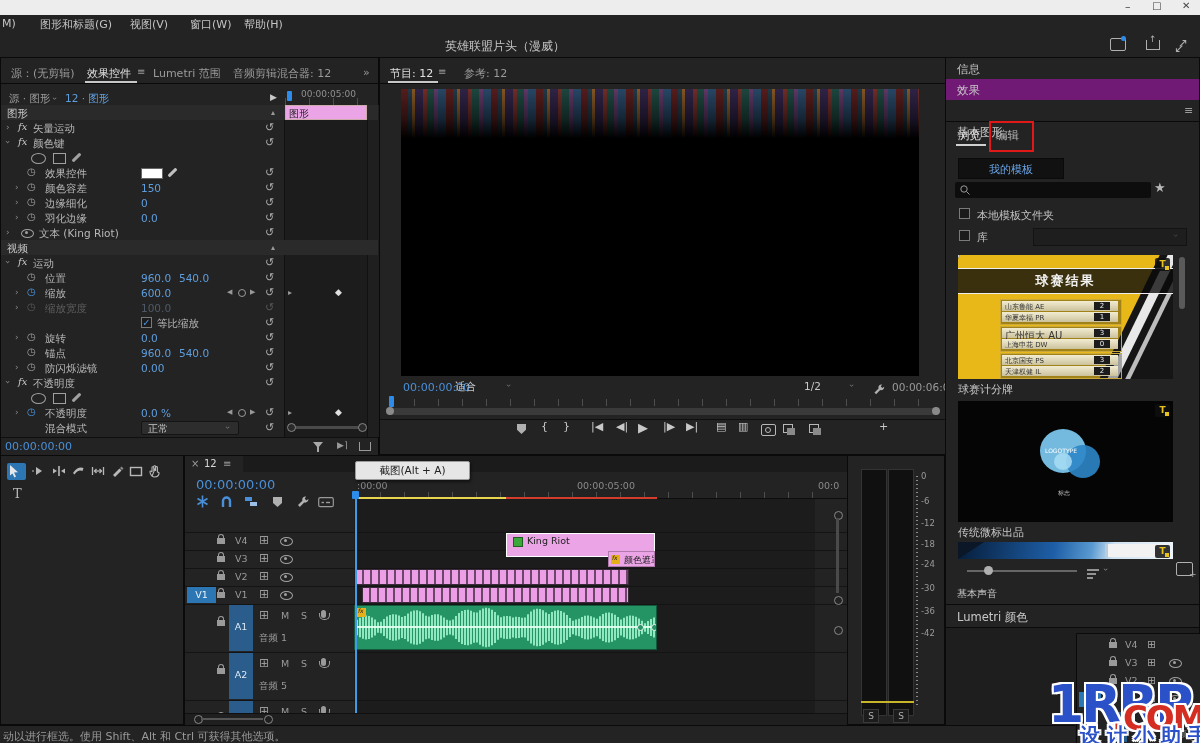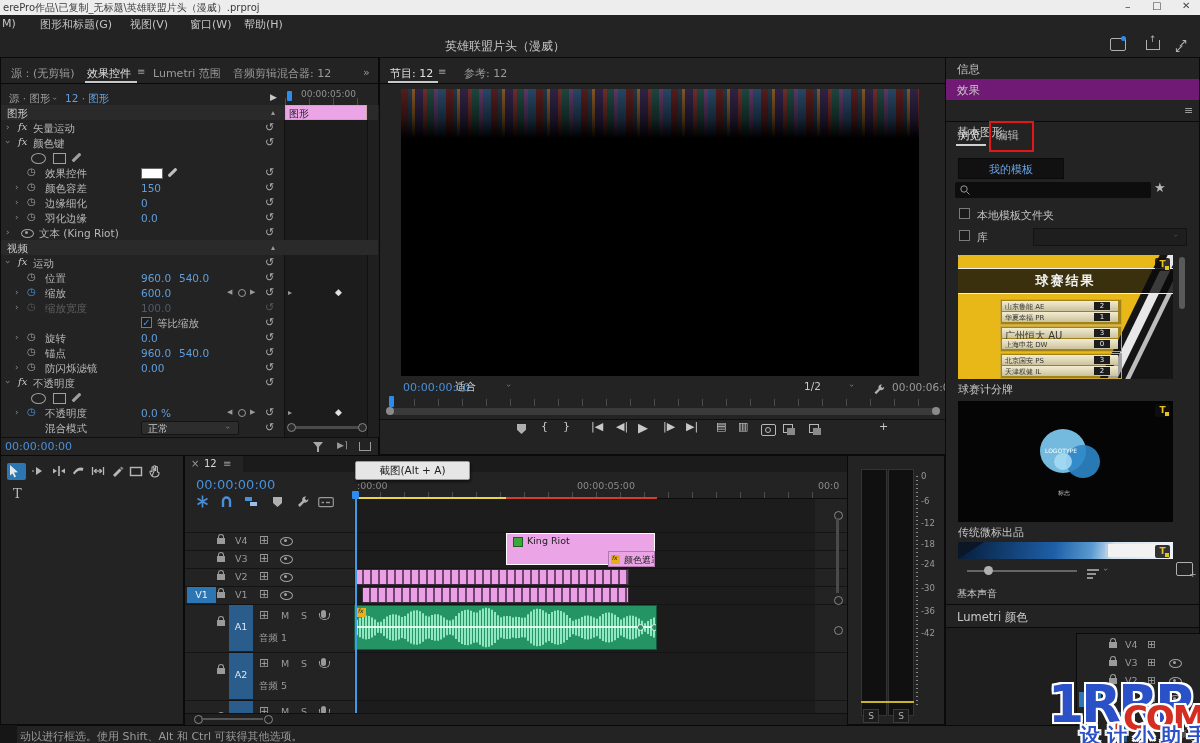--- a/index.html
+++ b/index.html
@@ -31,21 +31,20 @@
   .wmout{text-shadow:-2px -2px 0 #fff,2px -2px 0 #fff,-2px 2px 0 #fff,2px 2px 0 #fff,0 -2px 0 #fff,0 2px 0 #fff,-2px 0 0 #fff,2px 0 0 #fff;}
   .tick-col{background:repeating-linear-gradient(180deg,#8a8a8a 0 1px,transparent 1px 4px);}
   .rticks{background:repeating-linear-gradient(90deg,#4d4d4d 0 1px,transparent 1px 24px);}
 </style>
 </head>
 <body>
 
 <div id="root">
 
   <div class="abs" id="titlebar" style="left:0;top:0;width:1200px;height:15px;background:#ededed;border-bottom:1px solid #cfcfcf;">
-    <span class="abs" style="left:3px;top:1px;font-size:10px;color:#3a3a3a;white-space:nowrap;">erePro作品\已复制_无标题\英雄联盟片头（漫威）.prproj</span>
     <span class="abs" style="left:1125px;top:0;font-size:11px;color:#444;">–</span>
     <span class="abs" style="left:1152px;top:0;font-size:10px;color:#444;">□</span>
     <span class="abs" style="left:1182px;top:0;font-size:10px;color:#444;">✕</span>
   </div>
 
   <div class="abs" id="menubar" style="left:0;top:15px;width:1200px;height:17px;background:#232323;border-bottom:1px solid #0a0a0a;">
       <div style="position: absolute; left: 2px; top: 2px; font-size: 11px; color: rgb(196, 196, 196); white-space: nowrap;">M)</div>
       <div style="position: absolute; left: 40px; top: 2px; font-size: 11px; color: rgb(196, 196, 196); white-space: nowrap;">图形和标题(G)</div>
       <div style="position: absolute; left: 130px; top: 2px; font-size: 11px; color: rgb(196, 196, 196); white-space: nowrap;">视图(V)</div>
       <div style="position: absolute; left: 190px; top: 2px; font-size: 11px; color: rgb(196, 196, 196); white-space: nowrap;">窗口(W)</div>
@@ -550,21 +549,21 @@
       <div class="mici" style="position: absolute; left: 136px; top: 202px;"></div>
       <div style="position: absolute; left: 74px; top: 224px; font-size: 9.5px; color: rgb(154, 154, 154);">音频 5</div>
       <div class="locki" style="position: absolute; left: 32px; top: 260px;"></div>
       <div style="position: absolute; left: 44px; top: 245px; width: 24px; height: 12px; background: rgb(42, 93, 140);"></div>
       <div style="position: absolute; left: 74px; top: 248px; font-size: 12px; color: rgb(154, 154, 154);">⊞</div>
       <div style="position: absolute; left: 96px; top: 250px; font-size: 9.5px; color: rgb(154, 154, 154);">M</div>
       <div style="position: absolute; left: 116px; top: 250px; font-size: 9.5px; color: rgb(154, 154, 154);">S</div>
       <div class="mici" style="position: absolute; left: 136px; top: 250px;"></div>
       <div style="position: absolute; left: 170px; top: 113px; width: 274px; height: 16px; background: repeating-linear-gradient(90deg, rgb(236, 159, 230) 0px, rgb(236, 159, 230) 6px, rgb(107, 70, 104) 6px, rgb(107, 70, 104) 8px); border: 1px solid rgb(58, 42, 58); box-sizing: border-box;"></div>
       <div style="position: absolute; left: 177px; top: 131px; width: 267px; height: 16px; background: repeating-linear-gradient(90deg, rgb(236, 159, 230) 0px, rgb(236, 159, 230) 6px, rgb(107, 70, 104) 6px, rgb(107, 70, 104) 8px); border: 1px solid rgb(58, 42, 58); box-sizing: border-box;"></div>
-      <div style="position: absolute; left: 321px; top: 77px; width: 149px; height: 32px; background: rgb(235, 164, 230); border: 1.5px solid rgb(255, 255, 255); box-sizing: border-box;">
+      <div style="position: absolute; left: 321px; top: 77px; width: 149px; height: 24px; background: rgb(235, 164, 230); border: 1.5px solid rgb(255, 255, 255); box-sizing: border-box;">
         <div style="position: absolute; left: 6px; top: 3px; width: 8px; height: 8px; background: rgb(58, 168, 58); border: 1px solid rgb(30, 94, 30);"></div>
         <div style="position: absolute; left: 20px; top: 1px; font-size: 9.5px; color: rgb(34, 34, 34);">King Riot</div>
       </div>
       <div style="position: absolute; left: 423px; top: 95px; width: 47px; height: 16px; background: rgb(235, 164, 230); border: 1px solid rgb(176, 122, 172); box-sizing: border-box; overflow: hidden;">
         <div style="position: absolute; left: 2px; top: 3px; width: 9px; height: 9px; background: rgb(232, 176, 24);">
           <div style="position: absolute; left: 1px; top: -1px; font-size: 6px; color: rgb(34, 34, 34); font-style: italic;">fx</div>
         </div>
         <div style="position: absolute; left: 15px; top: 2px; font-size: 9px; color: rgb(34, 34, 34); white-space: nowrap;">颜色遮罩</div>
       </div>
       <div style="position: absolute; left: 169px; top: 149px; width: 303px; height: 45px; background: rgb(37, 148, 101); border: 1px solid rgb(20, 89, 60); box-sizing: border-box; overflow: hidden;">
@@ -601,21 +600,21 @@
       <div style="position: absolute; left: 73px; top: 40px; font-size: 8.5px; color: rgb(154, 154, 154);">-6</div>
       <div style="position: absolute; left: 73px; top: 62px; font-size: 8.5px; color: rgb(154, 154, 154);">-12</div>
       <div style="position: absolute; left: 73px; top: 83px; font-size: 8.5px; color: rgb(154, 154, 154);">-18</div>
       <div style="position: absolute; left: 73px; top: 103px; font-size: 8.5px; color: rgb(154, 154, 154);">-24</div>
       <div style="position: absolute; left: 73px; top: 127px; font-size: 8.5px; color: rgb(154, 154, 154);">-30</div>
       <div style="position: absolute; left: 73px; top: 150px; font-size: 8.5px; color: rgb(154, 154, 154);">-36</div>
       <div style="position: absolute; left: 73px; top: 172px; font-size: 8.5px; color: rgb(154, 154, 154);">-42</div>
       <div style="position: absolute; left: 15px; top: 253px; width: 14px; height: 12px; background: rgb(28, 28, 28); border: 1px solid rgb(58, 58, 58); text-align: center; font-size: 9px; color: rgb(176, 176, 176); line-height: 12px;">S</div>
       <div style="position: absolute; left: 45px; top: 253px; width: 14px; height: 12px; background: rgb(28, 28, 28); border: 1px solid rgb(58, 58, 58); text-align: center; font-size: 9px; color: rgb(176, 176, 176); line-height: 12px;">S</div>
     </div>
-  <div class="abs" id="statusbar" style="left:0;top:725px;width:1075px;height:18px;background:#232323;border-top:1px solid #0a0a0a;margin-left:17px;">
+  <div class="abs" id="statusbar" style="left:0;top:725px;width:1075px;height:18px;background:#232323;border-top:1px solid #0a0a0a;">
     <span class="abs" style="left:3px;top:3px;font-size:11px;color:#9a9a9a;white-space:nowrap;">动以进行框选。使用 Shift、Alt 和 Ctrl 可获得其他选项。</span>
   </div>
 
   <div class="abs" id="watermark" style="left:1040px;top:678px;width:160px;height:65px;z-index:60;">
     <span class="abs wmout" style="left:8px;top:-4px;font-size:52px;font-weight:bold;color:#2b51c8;letter-spacing:-3px;">1RRP</span>
     <span class="abs wmout" style="left:72px;top:20px;font-size:34px;font-weight:bold;color:#d42e22;letter-spacing:-2px;">.COM</span>
     <span class="abs wmout" style="left:40px;top:44px;font-size:20px;font-weight:bold;color:#2b51c8;letter-spacing:7px;white-space:nowrap;">设计小助手</span>
   </div>
 
 </div>

